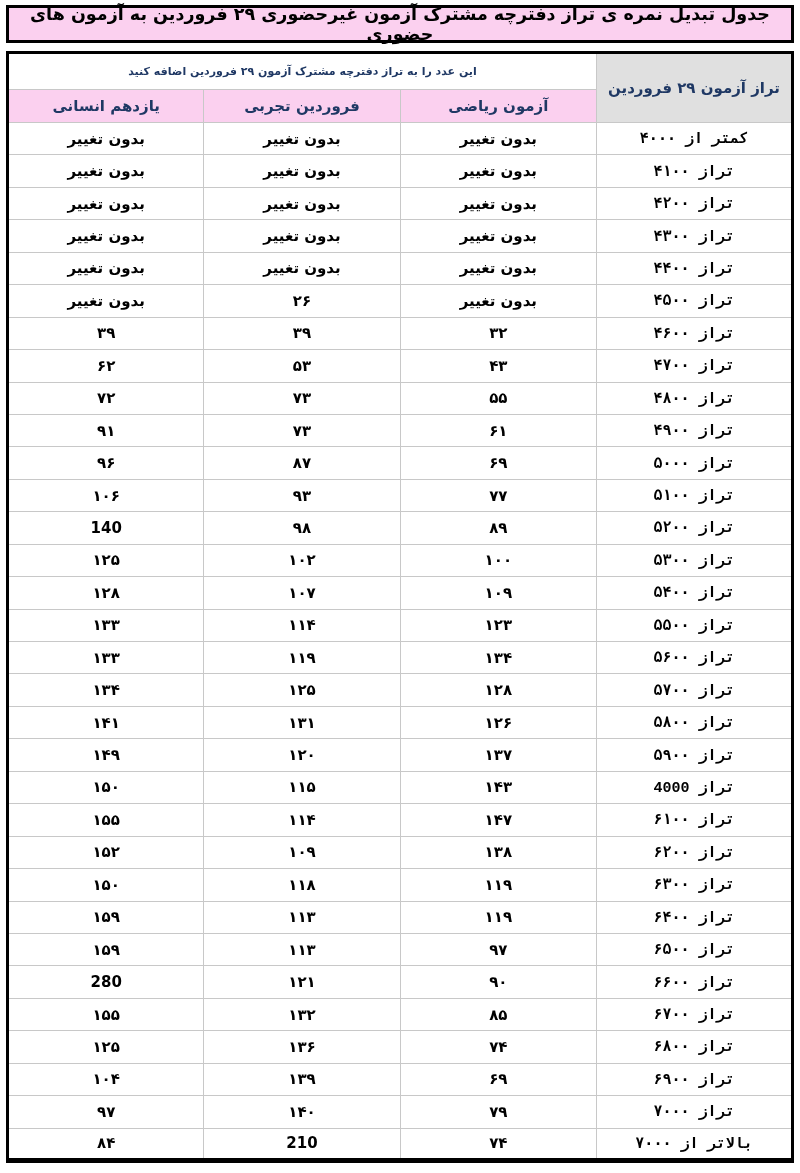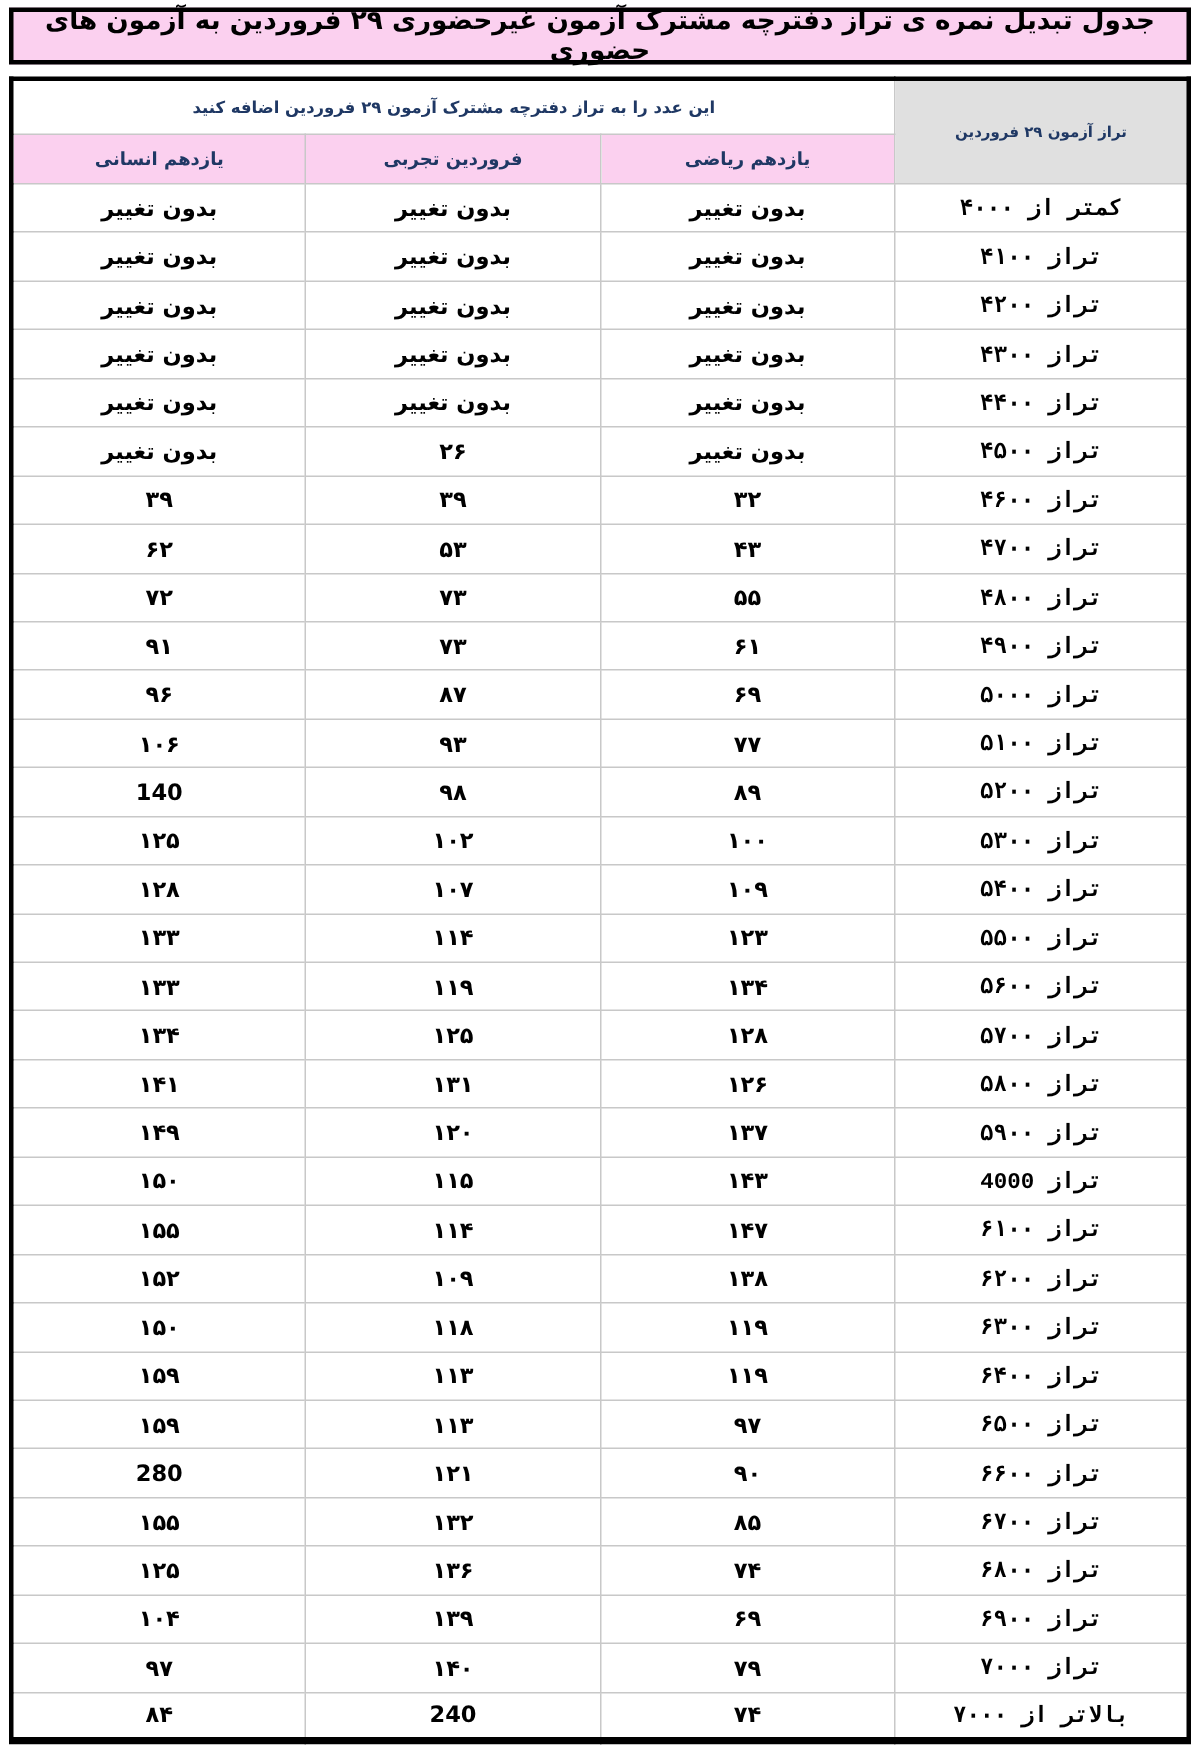--- a/index.html
+++ b/index.html
@@ -43,32 +43,32 @@
     text-align:center;
     vertical-align:middle;
     padding:0 4px;
     overflow:hidden;
     white-space:nowrap;
   }
   th.score-col{
     width:196px;
     background:var(--gray-header);
     color:var(--navy);
-    font-size:10px;
+    font-size:15px;
   }
   th.span-header{
     background:#ffffff;
     color:var(--navy);
     font-size:11px;
     height:37px;
   }
   th.grade-col{
     background:var(--pink);
     color:var(--navy);
-    font-size:12px;
+    font-size:15px;
     height:33px;
     width:197px;
   }
   td.cell{
     height:32.45px;
     font-size:15px;
     color:#000;
     background:#ffffff;
   }
   td.label-cell{
@@ -83,21 +83,21 @@
   <span>جدول تبدیل نمره ی تراز دفترچه مشترک آزمون غیرحضوری ۲۹ فروردین به آزمون های حضوری</span>
 </div>
 
 <table class="conv" dir="rtl">
   <thead>
     <tr>
       <th class="score-col" rowspan="2">تراز آزمون ۲۹ فروردین</th>
       <th class="span-header" colspan="3">این عدد را به تراز دفترچه مشترک آزمون ۲۹ فروردین اضافه کنید</th>
     </tr>
     <tr>
-      <th class="grade-col">یازدهم ریاضی</th>
+      <th class="grade-col">آزمون ریاضی</th>
       <th class="grade-col">فروردین تجربی</th>
       <th class="grade-col">یازدهم انسانی</th>
     </tr>
   </thead>
   <tbody id="table-body">
       <tr>
         <td class="cell label-cell">کمتر از ۴۰۰۰</td>
         <td class="cell">بدون تغییر</td>
         <td class="cell">بدون تغییر</td>
         <td class="cell">بدون تغییر</td>
@@ -278,17 +278,17 @@
       </tr>
       <tr>
         <td class="cell label-cell">تراز ۷۰۰۰</td>
         <td class="cell">۷۹</td>
         <td class="cell">۱۴۰</td>
         <td class="cell">۹۷</td>
       </tr>
       <tr>
         <td class="cell label-cell">بالاتر از ۷۰۰۰</td>
         <td class="cell">۷۴</td>
-        <td class="cell">240</td>
+        <td class="cell">210</td>
         <td class="cell">۸۴</td>
       </tr>
     </tbody>
 </table>
 
 </body></html>

